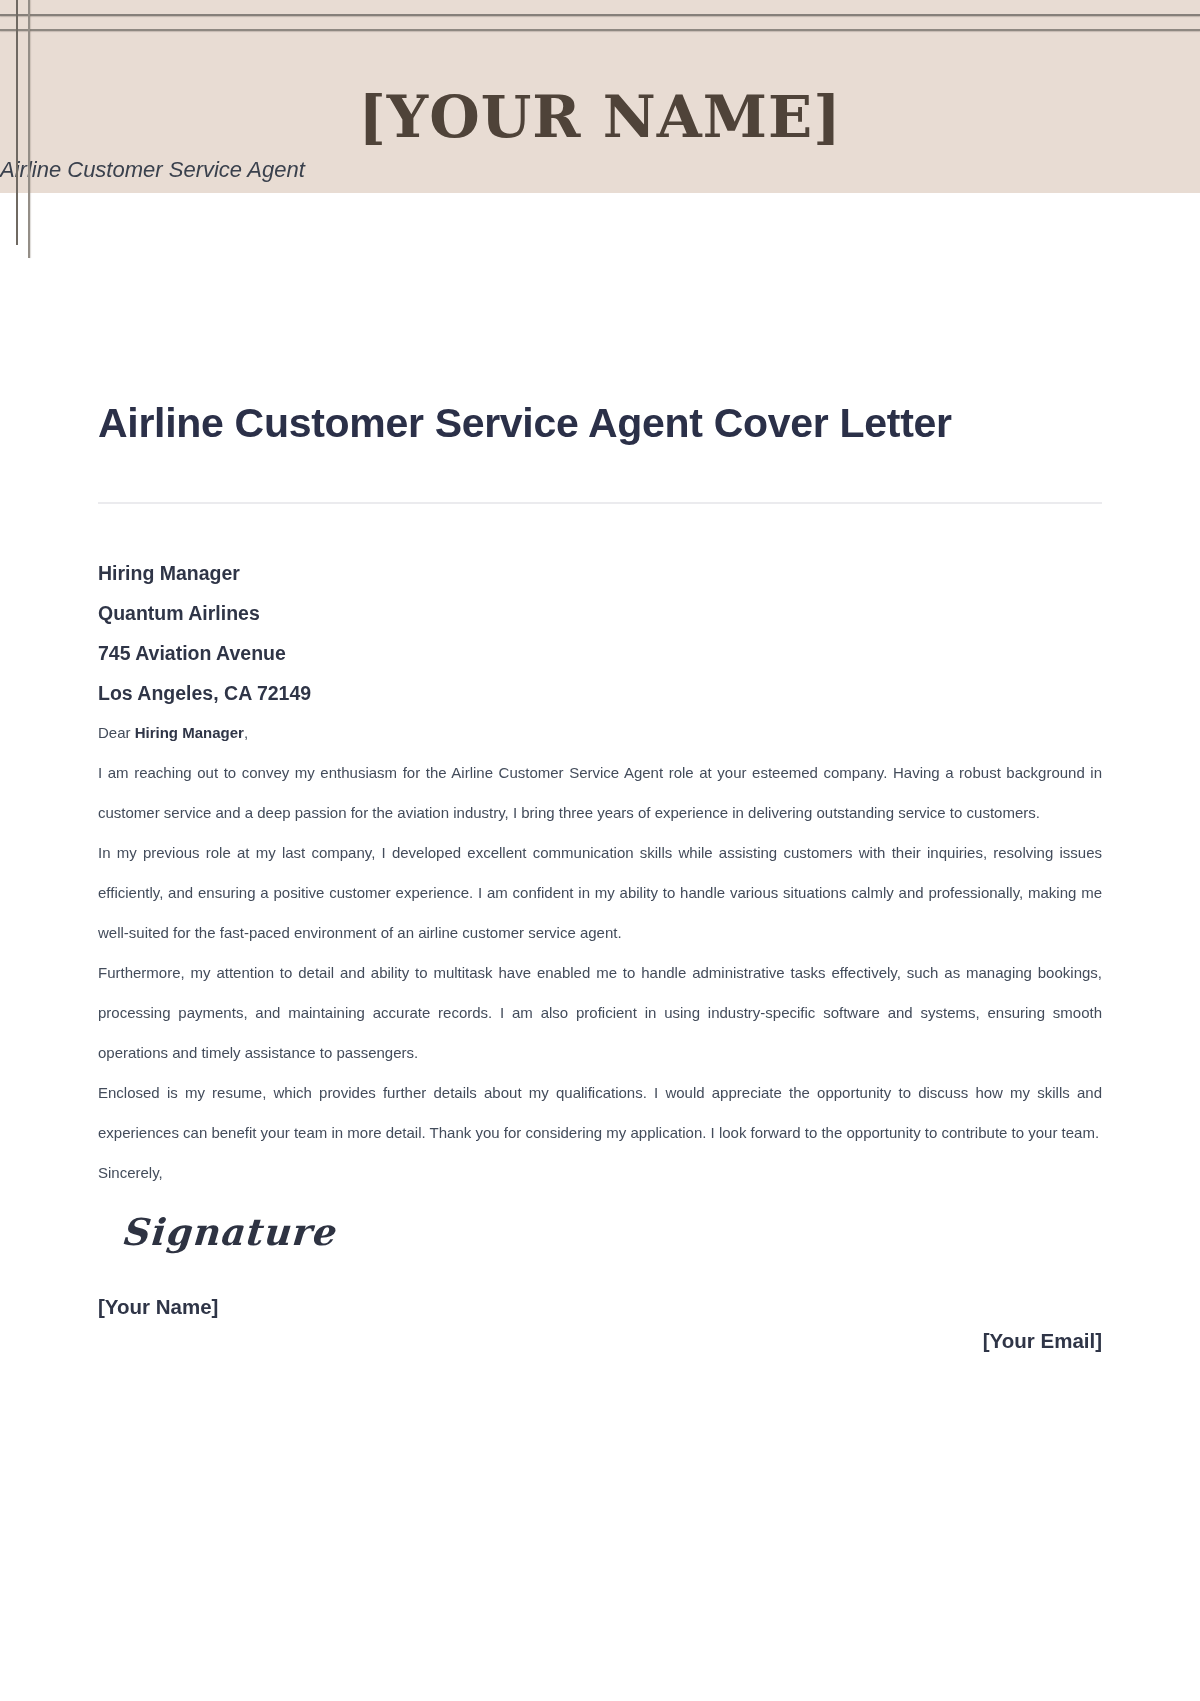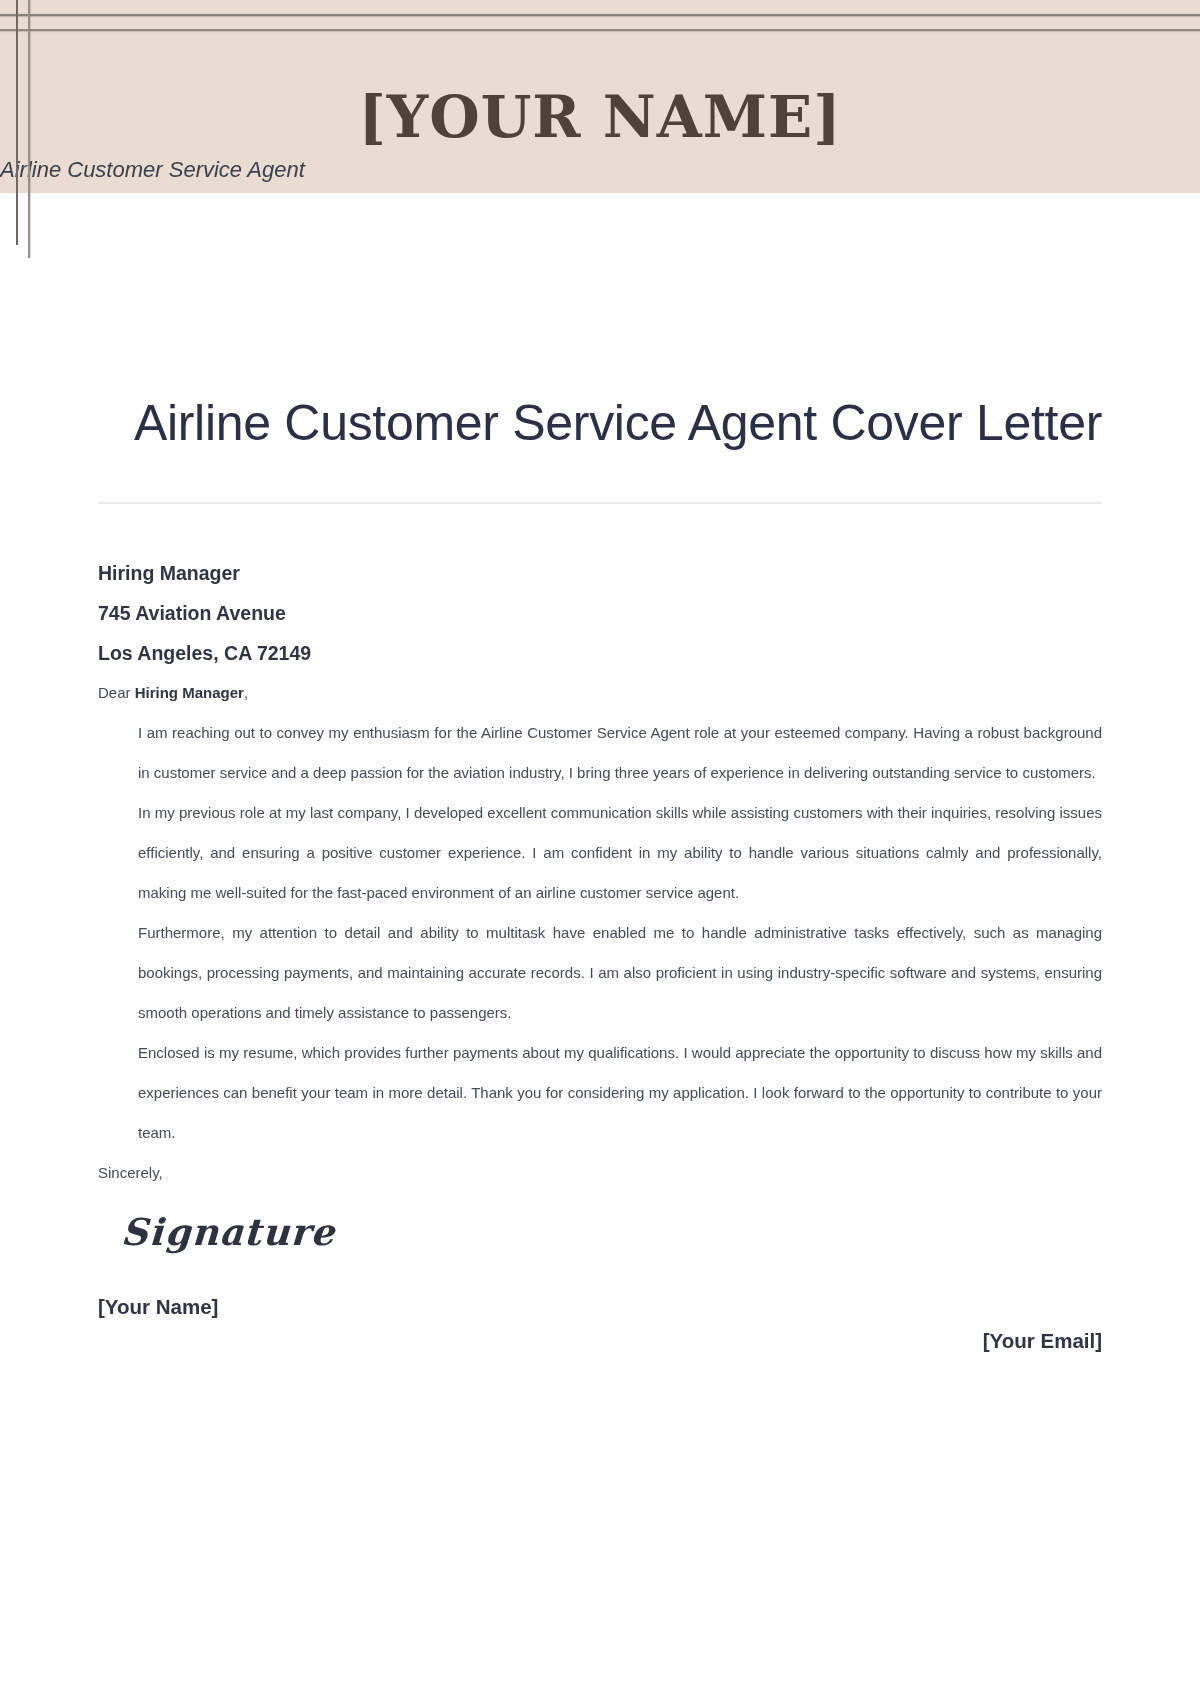--- a/index.html
+++ b/index.html
@@ -67,23 +67,23 @@
 
   
   .letter {
     position: relative;
     z-index: 2;
     width: 1004px;
     margin: 0 auto;
   }
   .letter-title {
     margin-top: 215px;
-    text-align: right;
-    font-weight: 400;
-    font-size: 50px;
+    text-align: left;
+    font-weight: 700;
+    font-size: 41px;
     line-height: 48px;
     letter-spacing: -0.3px;
     color: #2b3048;
   }
   .divider {
     margin-top: 55px;
     height: 2px;
     background: #ebebee;
   }
   .recipient {
@@ -95,21 +95,20 @@
   }
   .body-text {
     font-size: 15px;
     line-height: 40px;
     color: #434c5b;
   }
   .salutation b { font-weight: 700; color: #2f3547; }
   .para {
     text-align: justify;
     text-justify: inter-word;
-    margin-left: 40px;
   }
   .closing { margin: 0; }
 
   .signature {
     margin-top: 16px;
     margin-left: 24px;
     font-family: "DejaVu Serif", "Liberation Serif", serif;
     font-style: italic;
     font-weight: 700;
     font-size: 37px;
@@ -143,31 +142,32 @@
 <div class="header-subtitle">Airline Customer Service Agent</div>
 
 <div class="letter">
 
   <h1 class="letter-title">Airline Customer Service Agent Cover Letter</h1>
 
   <div class="divider"></div>
 
   <div class="recipient">
     <div>Hiring Manager</div>
+    <div>Quantum Airlines</div>
     <div>745 Aviation Avenue</div>
     <div>Los Angeles, CA 72149</div>
   </div>
 
   <div class="body-text">
     <div class="salutation"><span>Dear </span><b>Hiring Manager</b><span>,</span></div>
 
     <p class="para">I am reaching out to convey my enthusiasm for the Airline Customer Service Agent role at your esteemed company. Having a robust background in customer service and a deep passion for the aviation industry, I bring three years of experience in delivering outstanding service to customers.</p>
     <p class="para">In my previous role at my last company, I developed excellent communication skills while assisting customers with their inquiries, resolving issues efficiently, and ensuring a positive customer experience. I am confident in my ability to handle various situations calmly and professionally, making me well-suited for the fast-paced environment of an airline customer service agent.</p>
     <p class="para">Furthermore, my attention to detail and ability to multitask have enabled me to handle administrative tasks effectively, such as managing bookings, processing payments, and maintaining accurate records. I am also proficient in using industry-specific software and systems, ensuring smooth operations and timely assistance to passengers.</p>
-    <p class="para">Enclosed is my resume, which provides further payments about my qualifications. I would appreciate the opportunity to discuss how my skills and experiences can benefit your team in more detail. Thank you for considering my application. I look forward to the opportunity to contribute to your team.</p>
+    <p class="para">Enclosed is my resume, which provides further details about my qualifications. I would appreciate the opportunity to discuss how my skills and experiences can benefit your team in more detail. Thank you for considering my application. I look forward to the opportunity to contribute to your team.</p>
 
     <p class="closing">Sincerely,</p>
   </div>
 
   <div class="signature">Signature</div>
 
   <div class="footer-line footer-name">[Your Name]</div>
   <div class="footer-line footer-email">[Your Email]</div>
 
 </div>

